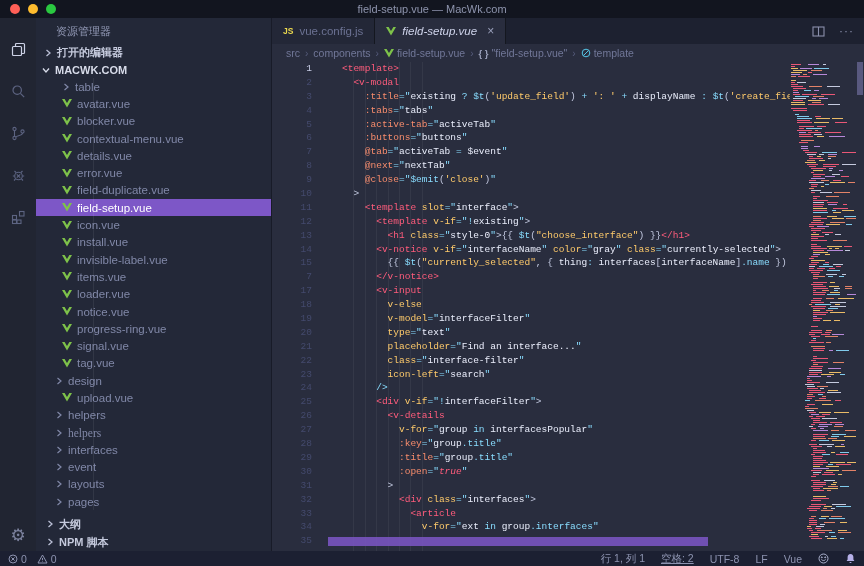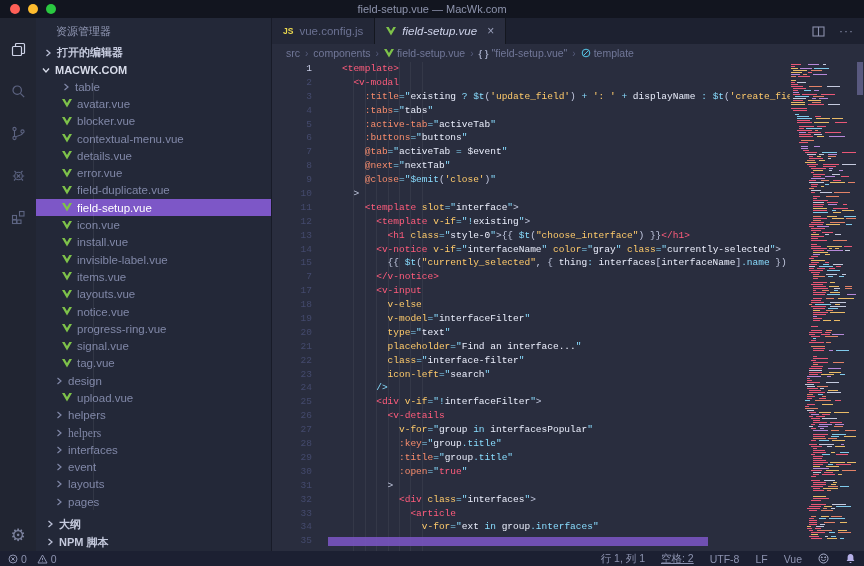--- a/index.html
+++ b/index.html
@@ -60,21 +60,21 @@
     color:#444a6d; text-align:right; padding-right:18px; }
   .gutter div { height:13.9px; line-height:13.9px; }
   .gutter div.cur { color:#c6cbe4; }
   .code { position:absolute; left:58px; top:0; right:74px; bottom:0; overflow:hidden;
     padding-left:12px; font-family:"Liberation Mono","DejaVu Sans Mono",monospace;
     font-size:9.5px; }
   .code .ln { height:13.9px; line-height:13.9px; white-space:pre; }
   .ig { position:absolute; top:0; bottom:0; width:1px; background:rgba(255,255,255,0.055); }
   .tok-t { color:#ff5c7c; } .tok-a { color:#ffcb6b; } .tok-b { color:#f78c6c; }
   .tok-o { color:#89ddff; } .tok-s { color:#eceffd; } .tok-y { color:#ffcb6b; }
-  .tok-v { color:#e9edfb; } .tok-p { color:#89ddff; } .tok-k { color:#ff5c7c; }
+  .tok-v { color:#e9edfb; } .tok-p { color:#89ddff; } .tok-k { color:#ff5c7c;font-style:italic; }
   .tok-w { color:#c3c9e0; } .tok-f { color:#89ddff; }
   .minimap { position:absolute; right:8px; top:2px; width:66px; bottom:0; overflow:hidden; }
   .mm-row { height:1px; margin-bottom:1px; position:relative; }
   .mm-row span { position:absolute; top:0; height:1px; opacity:.9; }
   .hscroll { position:absolute; left:56px; bottom:5px; width:380px; height:9px;
     background:rgba(125,87,199,0.85); z-index:5; }
   .vscroll { position:absolute; right:1px; top:0; width:6px; height:33px;
     background:rgba(130,125,180,0.55); }
 
   
@@ -253,21 +253,21 @@
             </svg>
           </span>
           <span>items.vue</span>
         </div>
         <div class="tree-row" style="padding-left: 26px;">
           <span style="display: inline-flex; align-items: center;">
             <svg width="10" height="9" viewBox="0 0 10 9">
               <path d="M0 0 L2.6 0 L5 4.1 L7.4 0 L10 0 L5 8.6 Z" fill="#7ec24a"></path>
             </svg>
           </span>
-          <span>layouts.vue</span>
+          <span>loader.vue</span>
         </div>
         <div class="tree-row" style="padding-left: 26px;">
           <span style="display: inline-flex; align-items: center;">
             <svg width="10" height="9" viewBox="0 0 10 9">
               <path d="M0 0 L2.6 0 L5 4.1 L7.4 0 L10 0 L5 8.6 Z" fill="#7ec24a"></path>
             </svg>
           </span>
           <span>notice.vue</span>
         </div>
         <div class="tree-row" style="padding-left: 26px;">

